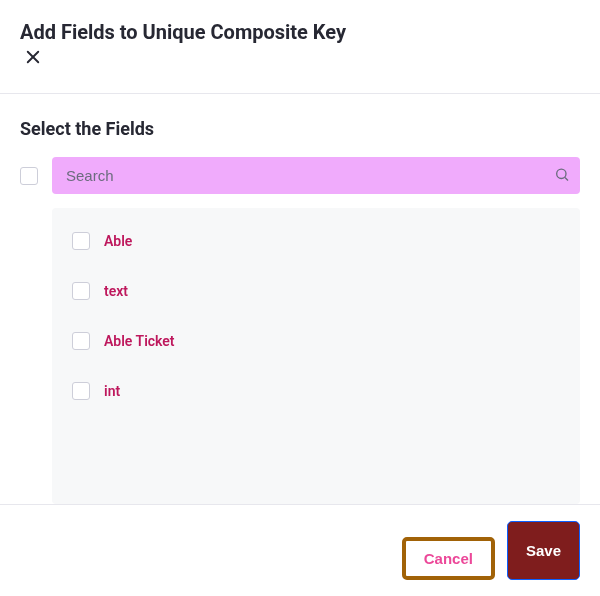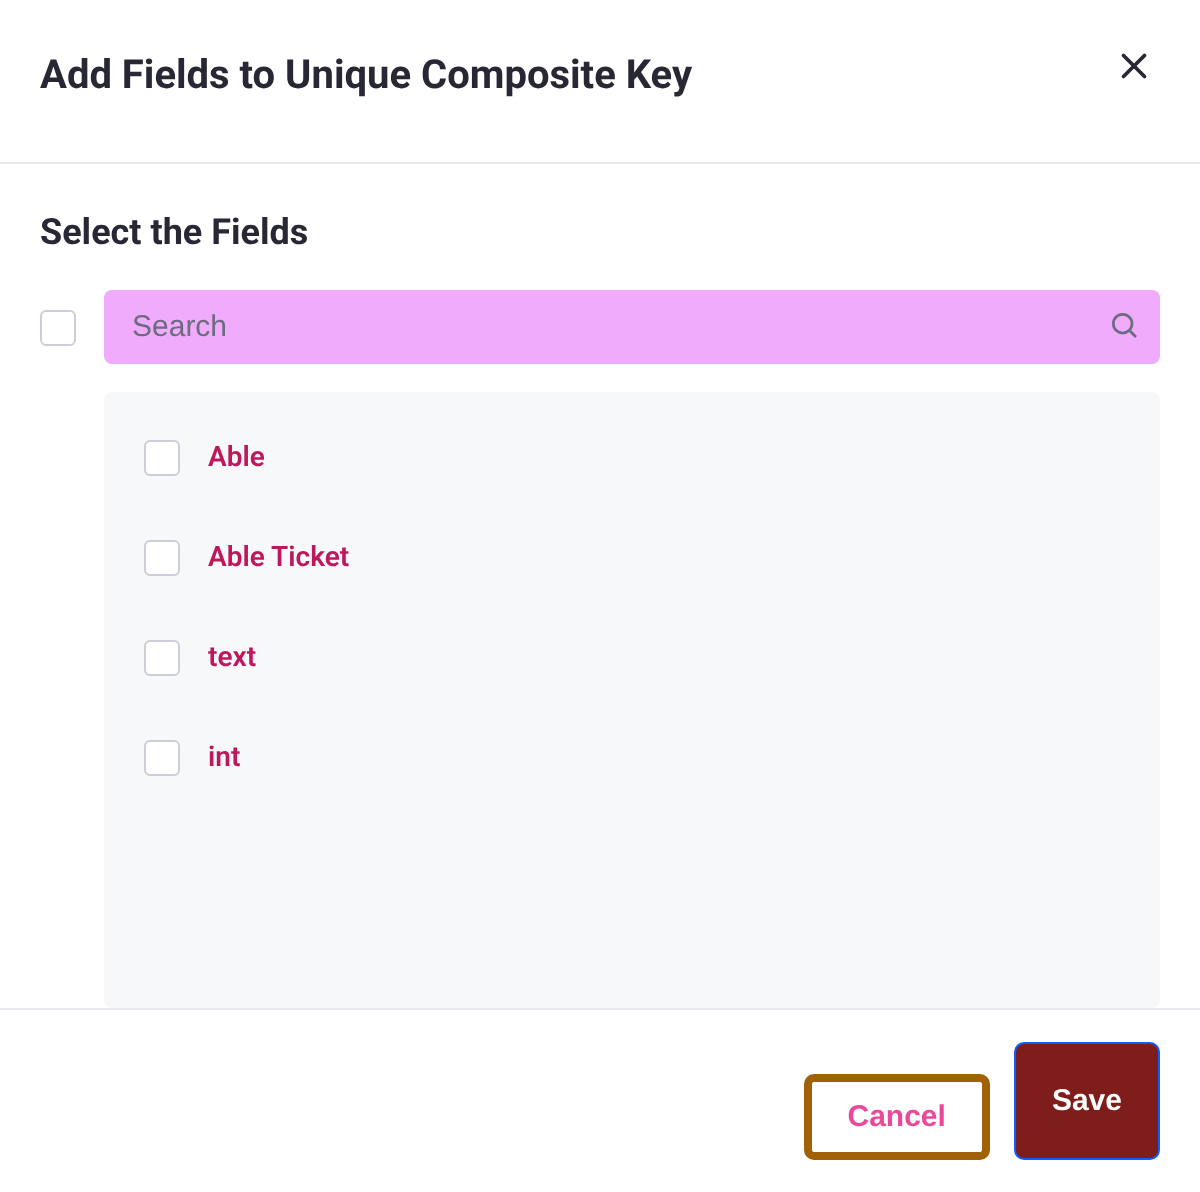--- a/index.html
+++ b/index.html
@@ -11,23 +11,24 @@
       font-family: -apple-system, BlinkMacSystemFont, "Segoe UI", Roboto, Helvetica, Arial, sans-serif;
       background: #fff;
       width: 600px;
       height: 596px;
       display: flex;
       flex-direction: column;
     }
     .dialog-header {
       display: flex;
       justify-content: space-between;
-      align-items: flex-end;
-      padding: 20px 20px 32px 20px;
+      align-items: flex-start;
+      padding: 20px 20px 20px 20px;
       border-bottom: 1px solid #e7e7ed;
+      flex-direction: column;
     }
     .dialog-title {
       font-size: 20px;
       font-weight: 700;
       color: #272833;
     }
     .close-btn {
       background: none;
       border: none;
       cursor: pointer;
@@ -199,25 +200,25 @@
     </div>
   </div>
 
   <div class="list-container">
     <div class="list-item">
       <div class="checkbox"></div>
       <span class="list-item-label">Able</span>
     </div>
     <div class="list-item">
       <div class="checkbox"></div>
+      <span class="list-item-label">text</span>
+    </div>
+    <div class="list-item">
+      <div class="checkbox"></div>
       <span class="list-item-label">Able Ticket</span>
-    </div>
-    <div class="list-item">
-      <div class="checkbox"></div>
-      <span class="list-item-label">text</span>
     </div>
     <div class="list-item">
       <div class="checkbox"></div>
       <span class="list-item-label">int</span>
     </div>
   </div>
 </div>
 
 <div class="dialog-footer">
   <button class="btn btn-secondary">Cancel</button>

